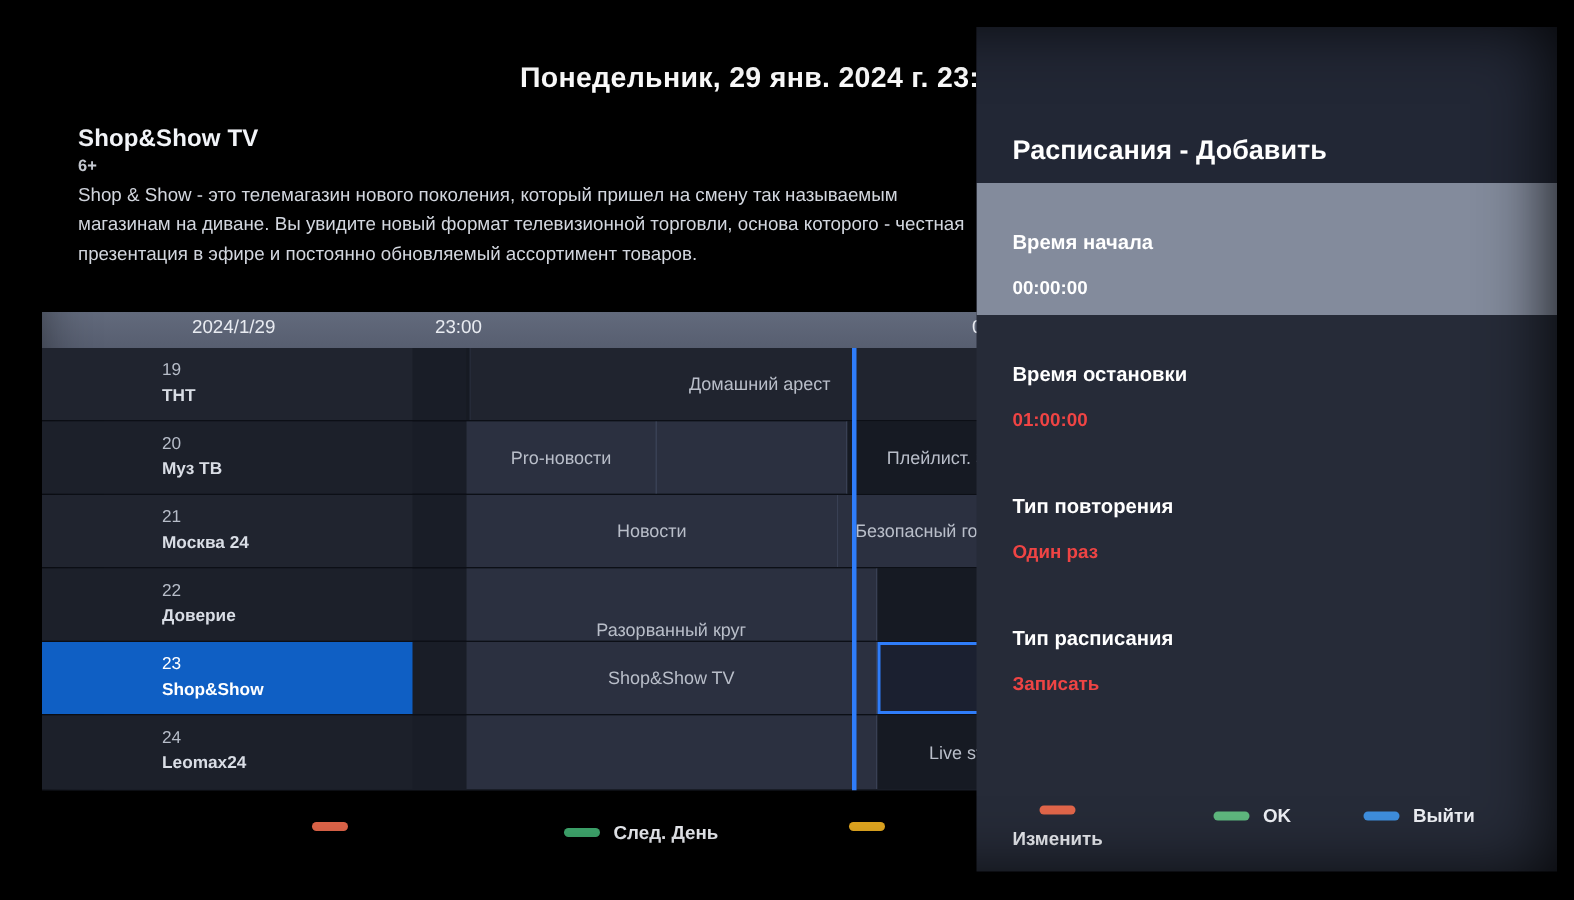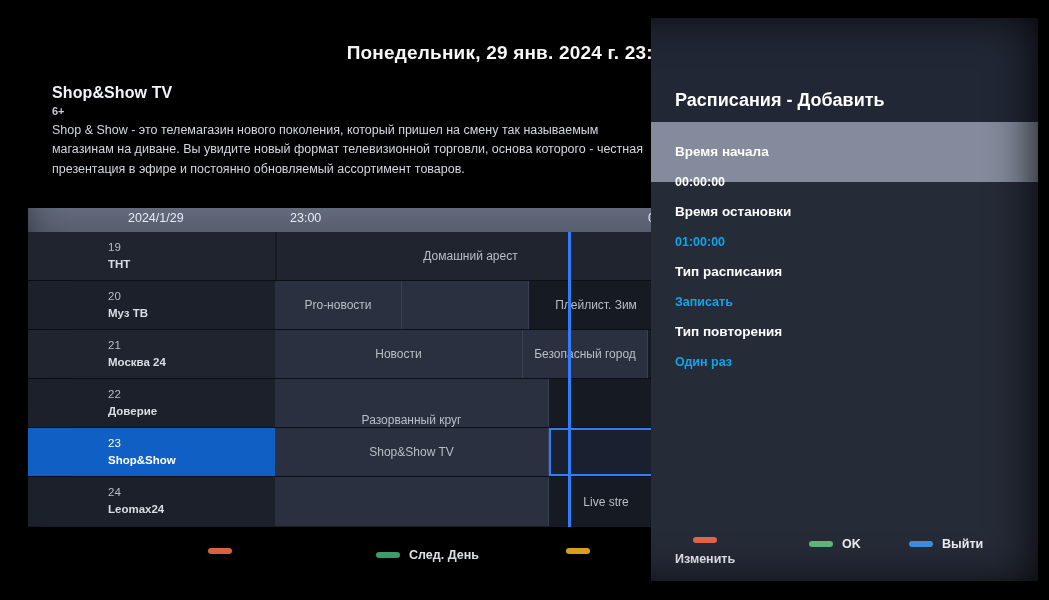--- a/index.html
+++ b/index.html
@@ -83,20 +83,21 @@
     font-size: 12.5px;
     white-space: nowrap;
   }
 
   
   .row {
     position: relative;
     height: 49px;
     border-bottom: 1px solid #0c0f16;
     display: flex;
+    gap: 36px;
   }
   .row:last-child { border-bottom: none; }
 
   .chan {
     width: 247px;
     flex: 0 0 247px;
     background: #20242f;
     padding: 7px 0 0 80px;
     position: relative;
     z-index: 2;
@@ -202,32 +203,32 @@
   #dlg-title {
     position: absolute;
     left: 24px; top: 72px;
     color: #ffffff;
     font-size: 18px;
     font-weight: 700;
   }
 
   .field {
     position: relative;
-    padding: 0 24px;
-    height: 60px;
+    padding: 10px 24px;
+    height: 88px;
   }
   .field.highlighted { background: #838b9c; }
   .field-label {
     color: #ffffff;
     font-size: 13.5px;
     font-weight: 700;
     padding-top: 22px;
   }
   .field-value {
-    color: #0ea5e9;
+    color: #ef4444;
     font-size: 12.5px;
     font-weight: 700;
     padding-top: 16px;
   }
   .field.highlighted .field-label,
   .field.highlighted .field-value { color: #ffffff; }
 
   #dlg-keybar {
     position: absolute;
     left: 24px; bottom: 24px;
@@ -379,26 +380,26 @@
     <div id="dlg-fields">
         <div class="field highlighted">
           <div class="field-label">Время начала</div>
           <div class="field-value">00:00:00</div>
         </div>
         <div class="field">
           <div class="field-label">Время остановки</div>
           <div class="field-value">01:00:00</div>
         </div>
         <div class="field">
+          <div class="field-label">Тип повторения</div>
+          <div class="field-value">Один раз</div>
+        </div>
+        <div class="field">
           <div class="field-label">Тип расписания</div>
           <div class="field-value">Записать</div>
-        </div>
-        <div class="field">
-          <div class="field-label">Тип повторения</div>
-          <div class="field-value">Один раз</div>
         </div>
       </div>
     <div id="dlg-keybar">
         <div class="ckey" style="left: 0px; flex-direction: column;">
           <span class="cbar" style="background: rgb(226, 102, 74);"></span>
           <span class="ckey-label">Изменить</span>
         </div>
         <div class="ckey" style="left: 134px;">
           <span class="cbar" style="background: rgb(95, 185, 127);"></span>
           <span class="ckey-label">OK</span>

